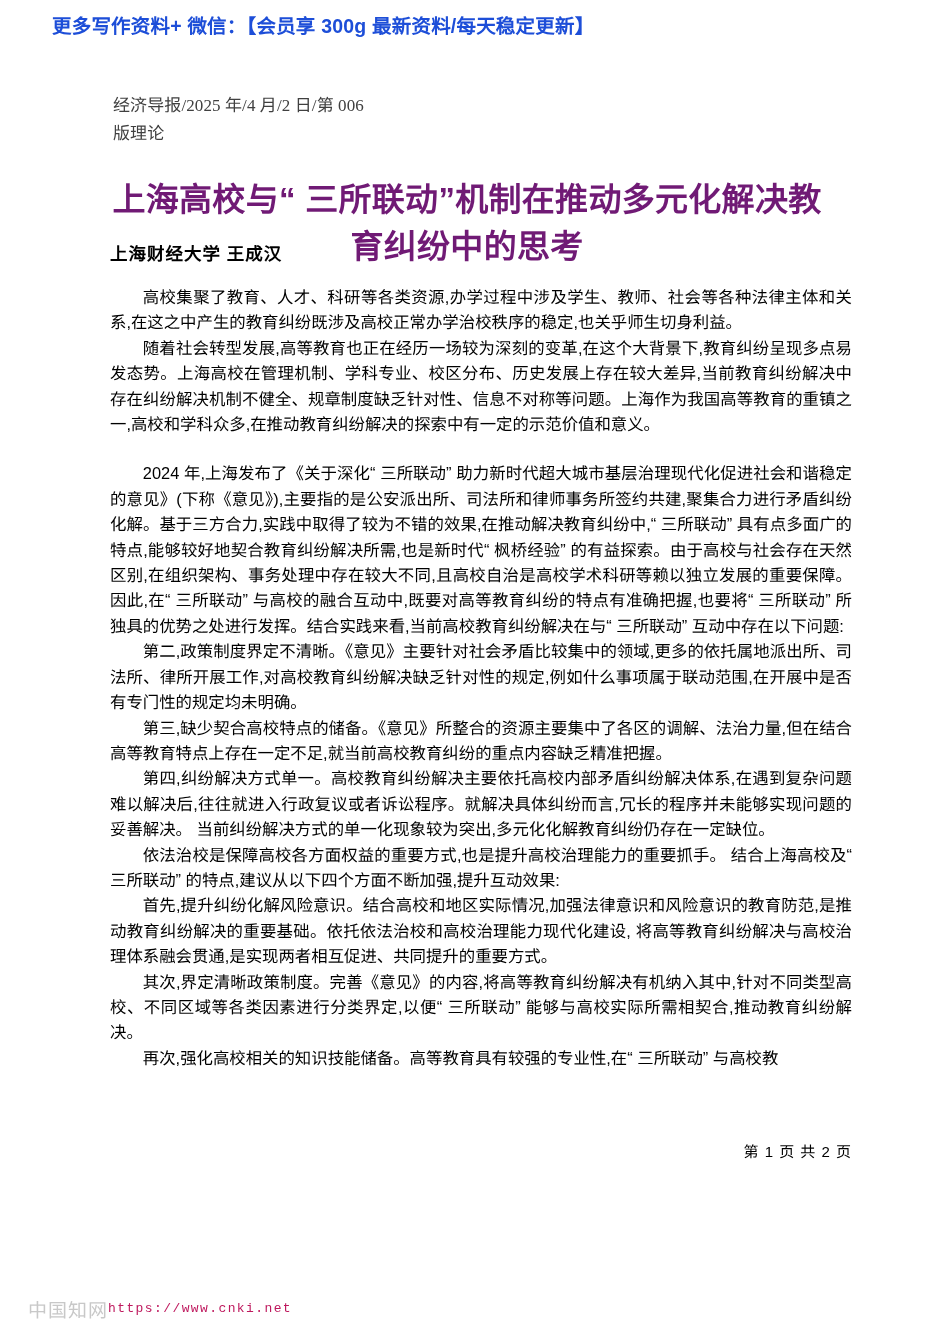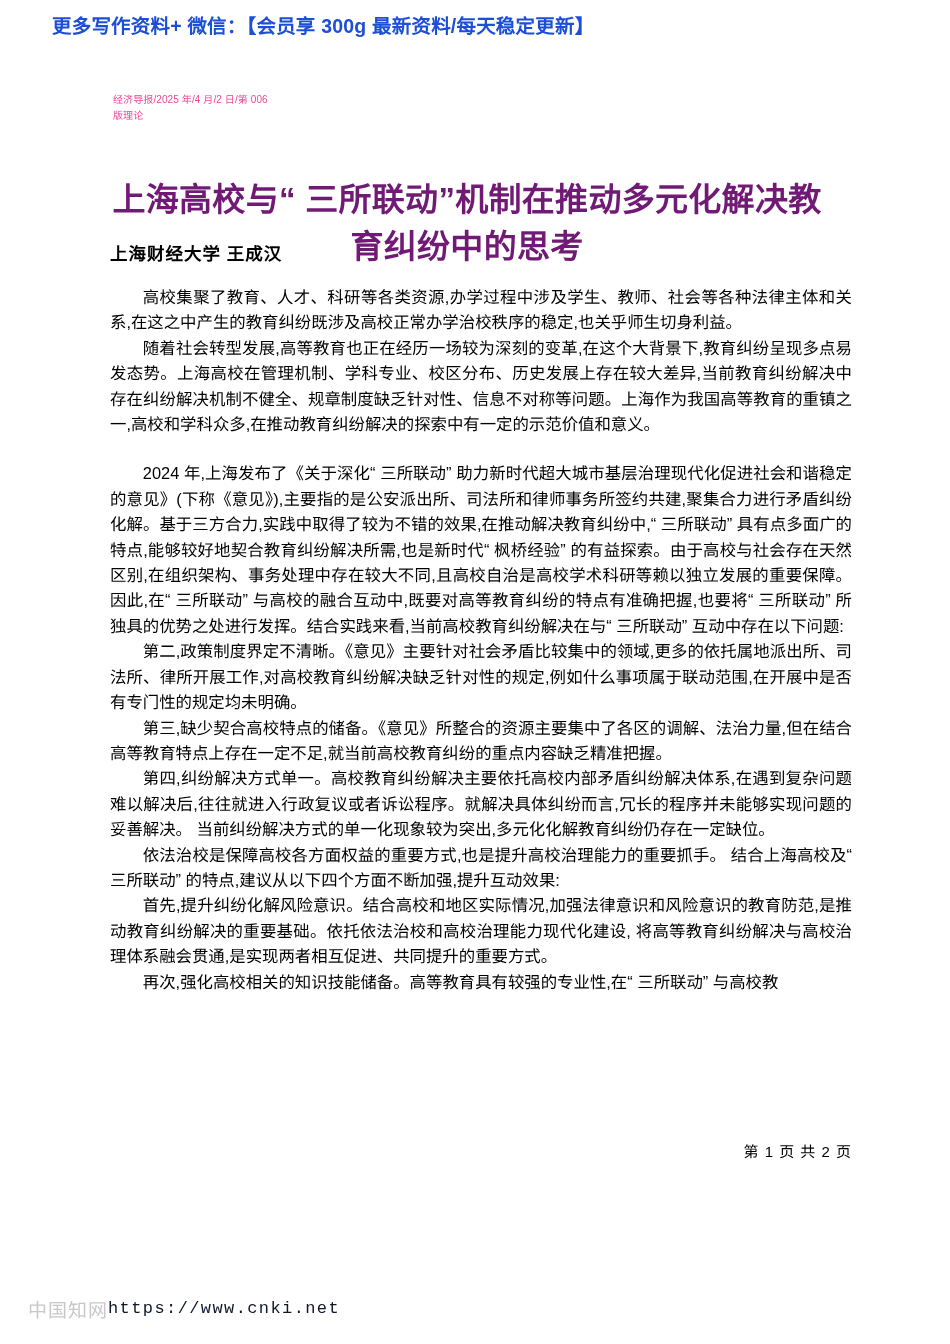--- a/index.html
+++ b/index.html
@@ -38,24 +38,25 @@
     white-space: nowrap;
     line-height: 1.4;
   }
 
   
   .masthead {
     position: absolute;
     left: 113px;
     top: 92px;
     width: 420px;
-    font-size: 10px;
+    font-size: 17px;
     line-height: 1.62;
-    color: #ec4899;
+    color: #404040;
     letter-spacing: 0.1px;
+    font-family: Liberation Serif, serif;
   }
   .masthead span { display: block; }
 
   
   .article-title {
     position: absolute;
     left: 96px;
     top: 155px;
     width: 742px;
     text-align: center;
@@ -126,22 +127,22 @@
     box-sizing: border-box;
   }
   .cnki-logo {
     font-size: 19px;
     color: #c8c8c8;
     letter-spacing: 1px;
     font-family: "Liberation Serif", "DejaVu Serif", serif;
     white-space: nowrap;
   }
   .cnki-url {
-    font-size: 17px;
-    color: #0f172a;
+    font-size: 13px;
+    color: #be185d;
     letter-spacing: 1.4px;
     font-family: "Liberation Mono", "DejaVu Sans Mono", monospace;
     white-space: nowrap;
   }
 </style>
 </head>
 <body>
 
 <div class="page">
 
@@ -158,20 +159,21 @@
 
   <div class="body-text">
     <p>高校集聚了教育、人才、科研等各类资源,办学过程中涉及学生、教师、社会等各种法律主体和关系,在这之中产生的教育纠纷既涉及高校正常办学治校秩序的稳定,也关乎师生切身利益。</p>
     <p>随着社会转型发展,高等教育也正在经历一场较为深刻的变革,在这个大背景下,教育纠纷呈现多点易发态势。上海高校在管理机制、学科专业、校区分布、历史发展上存在较大差异,当前教育纠纷解决中存在纠纷解决机制不健全、规章制度缺乏针对性、信息不对称等问题。上海作为我国高等教育的重镇之一,高校和学科众多,在推动教育纠纷解决的探索中有一定的示范价值和意义。</p>
     <p class="gap-before">2024 年,上海发布了《关于深化“ 三所联动” 助力新时代超大城市基层治理现代化促进社会和谐稳定的意见》(下称《意见》),主要指的是公安派出所、司法所和律师事务所签约共建,聚集合力进行矛盾纠纷化解。基于三方合力,实践中取得了较为不错的效果,在推动解决教育纠纷中,“ 三所联动” 具有点多面广的特点,能够较好地契合教育纠纷解决所需,也是新时代“ 枫桥经验” 的有益探索。由于高校与社会存在天然区别,在组织架构、事务处理中存在较大不同,且高校自治是高校学术科研等赖以独立发展的重要保障。因此,在“ 三所联动” 与高校的融合互动中,既要对高等教育纠纷的特点有准确把握,也要将“ 三所联动” 所独具的优势之处进行发挥。结合实践来看,当前高校教育纠纷解决在与“ 三所联动” 互动中存在以下问题:</p>
     <p>第二,政策制度界定不清晰。《意见》主要针对社会矛盾比较集中的领域,更多的依托属地派出所、司法所、律所开展工作,对高校教育纠纷解决缺乏针对性的规定,例如什么事项属于联动范围,在开展中是否有专门性的规定均未明确。</p>
     <p>第三,缺少契合高校特点的储备。《意见》所整合的资源主要集中了各区的调解、法治力量,但在结合高等教育特点上存在一定不足,就当前高校教育纠纷的重点内容缺乏精准把握。</p>
     <p>第四,纠纷解决方式单一。高校教育纠纷解决主要依托高校内部矛盾纠纷解决体系,在遇到复杂问题难以解决后,往往就进入行政复议或者诉讼程序。就解决具体纠纷而言,冗长的程序并未能够实现问题的妥善解决。 当前纠纷解决方式的单一化现象较为突出,多元化化解教育纠纷仍存在一定缺位。</p>
     <p>依法治校是保障高校各方面权益的重要方式,也是提升高校治理能力的重要抓手。 结合上海高校及“ 三所联动” 的特点,建议从以下四个方面不断加强,提升互动效果:</p>
     <p>首先,提升纠纷化解风险意识。结合高校和地区实际情况,加强法律意识和风险意识的教育防范,是推动教育纠纷解决的重要基础。依托依法治校和高校治理能力现代化建设, 将高等教育纠纷解决与高校治理体系融会贯通,是实现两者相互促进、共同提升的重要方式。</p>
+    <p>其次,界定清晰政策制度。完善《意见》的内容,将高等教育纠纷解决有机纳入其中,针对不同类型高校、不同区域等各类因素进行分类界定,以便“ 三所联动” 能够与高校实际所需相契合,推动教育纠纷解决。</p>
     <p>再次,强化高校相关的知识技能储备。高等教育具有较强的专业性,在“ 三所联动” 与高校教</p>
   </div>
 
   <div class="page-footer">第 1 页 共 2 页</div>
 
   <div class="cnki-strip">
     <span class="cnki-logo">中国知网</span>
     <span class="cnki-url">https://www.cnki.net</span>
   </div>
 

